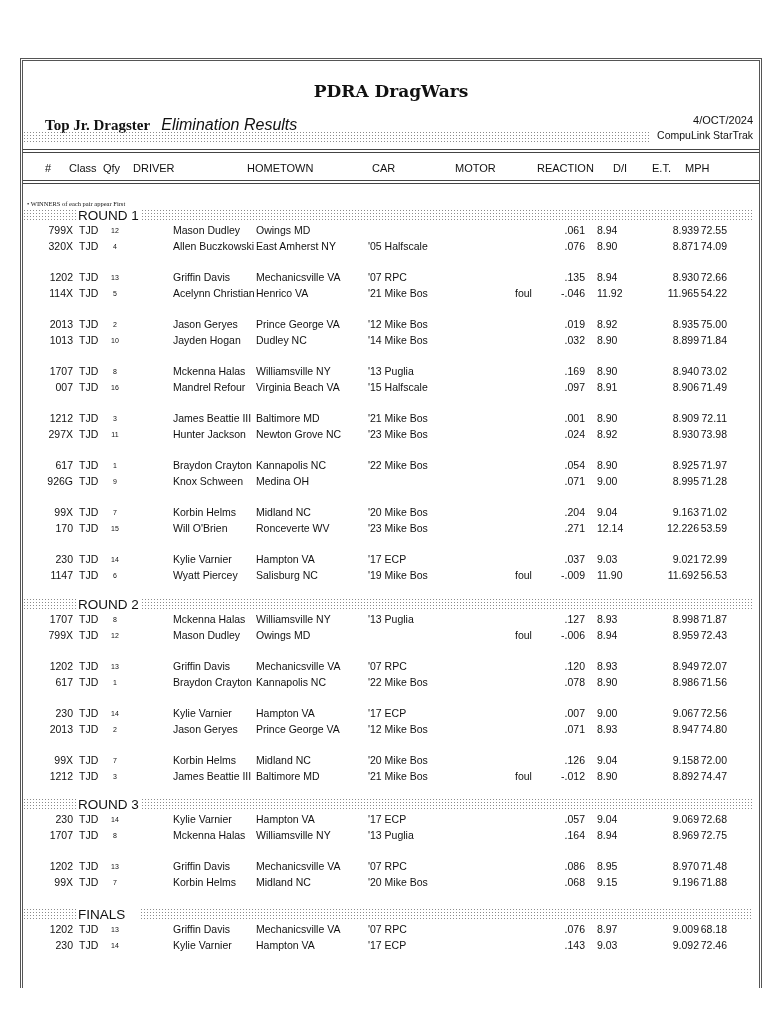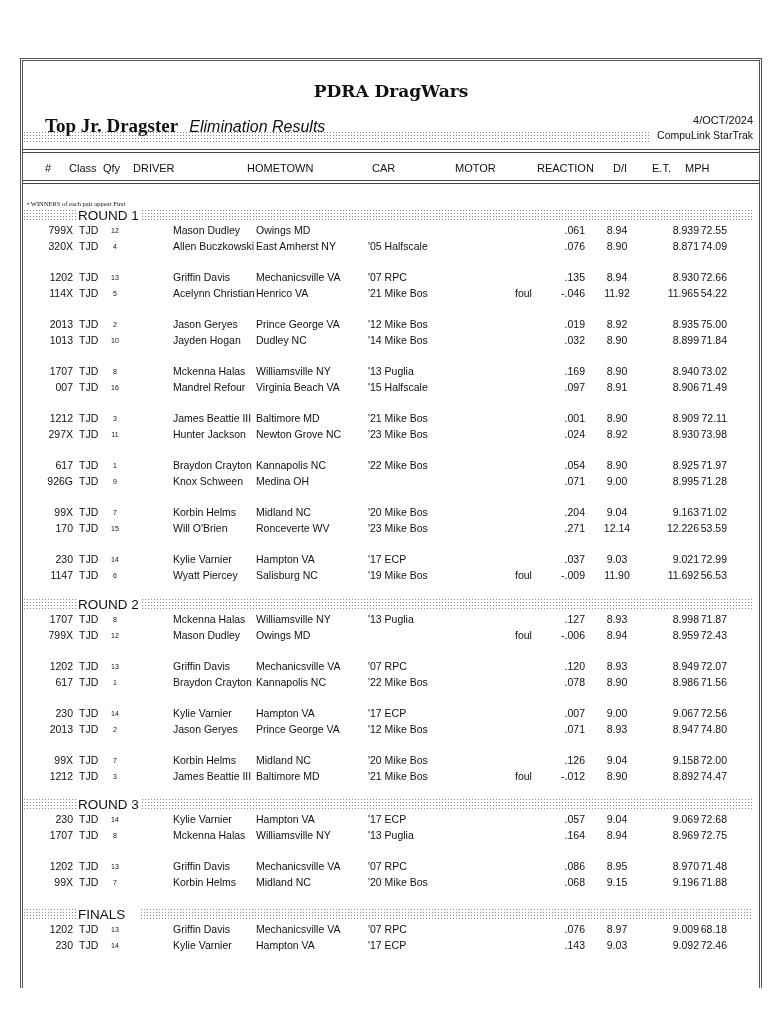--- a/index.html
+++ b/index.html
@@ -13,21 +13,21 @@
     box-sizing: border-box;
   }
   .title {
     position: absolute; left: 0; right: 0; top: 20px; text-align: center;
     font-family: "DejaVu Serif", "Liberation Serif", serif; font-weight: bold; font-size: 17px;
   }
   .subtitle {
     position: absolute; left: 22px; top: 54px; white-space: nowrap;
   }
   .subtitle .cls {
-    font-family: "Liberation Serif", "DejaVu Serif", serif; font-weight: bold; font-size: 19px;
+    font-family: "Liberation Serif", "DejaVu Serif", serif; font-weight: bold; font-size: 15px;
   }
   .subtitle .er {
     font-family: Liberation Sans, sans-serif; font-style: italic; font-size: 16px; margin-left: 6px;
   }
   .date {
     position: absolute; right: 6px; top: 53px; font-size: 11px; text-align: right;
     font-family: "Liberation Sans", sans-serif;
   }
   .dots {
     background-image: radial-gradient(circle, #8a8a8a 0.6px, transparent 0.9px);
@@ -67,21 +67,21 @@
   }
   .row span { position: absolute; white-space: nowrap; top: 0; }
   .c-num { left: 0; width: 50px; text-align: right; }
   .c-cls { left: 56px; }
   .c-qfy { left: 85px; width: 14px; text-align: center; font-size: 7px !important; top: 3px !important; }
   .c-drv { left: 114px; padding-left: 36px; }
   .c-home { left: 233px; }
   .c-car { left: 345px; }
   .c-foul { left: 492px; }
   .c-rt { left: 512px; width: 50px; text-align: right; }
-  .c-di { left: 574px; width: 40px; text-align: center; }
+  .c-di { left: 574px; width: 40px; text-align: left; }
   .c-et { left: 612px; width: 64px; text-align: right; }
   .c-mph { left: 660px; width: 44px; text-align: right; }
 </style>
 </head>
 <body>
 
 <div class="frame">
   <div class="title">PDRA DragWars</div>
 
   <div class="subtitle">

